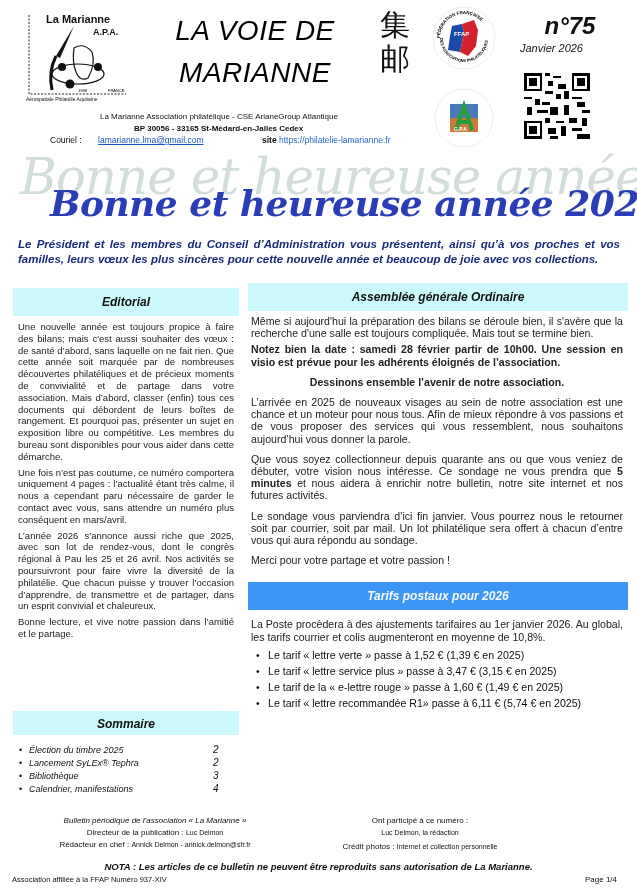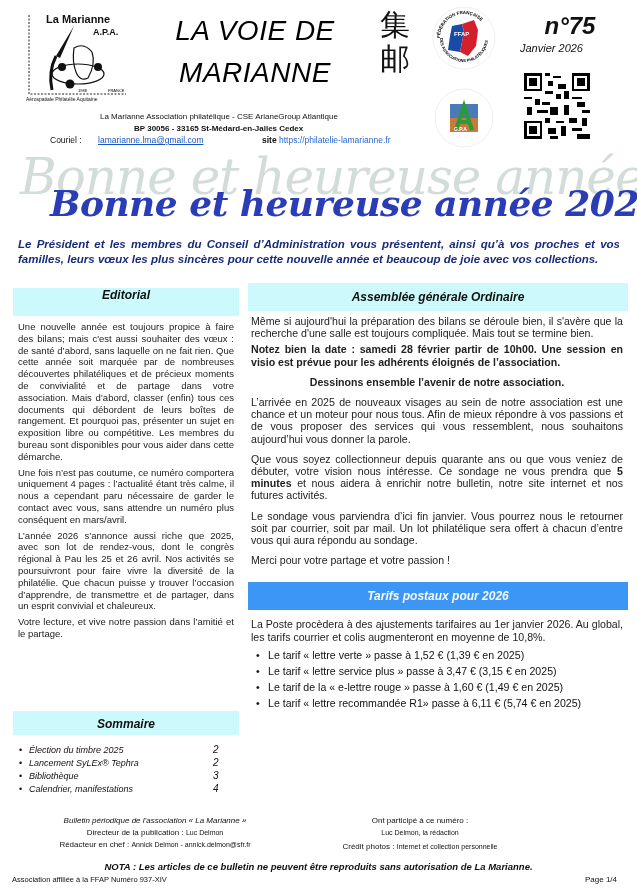--- a/index.html
+++ b/index.html
@@ -30,21 +30,21 @@
   .site-label a { color: #2a66cc; font-weight: normal; text-decoration: none; }
 
   
   .greet-ghost { position: absolute; left: 20px; top: 148px; width: 600px; font-family: "DejaVu Serif", serif; font-style: italic; font-size: 50px; color: #c8d4d0; letter-spacing: -1px; white-space: nowrap; opacity: 0.8; }
   .greet-main { position: absolute; left: 50px; top: 182px; font-family: "DejaVu Serif", serif; font-style: italic; font-weight: bold; font-size: 36px; color: #2a3cb6; white-space: nowrap; letter-spacing: -0.5px; }
   .intro { position: absolute; left: 18px; top: 237px; width: 602px; font-size: 11.5px; font-style: italic; font-weight: bold; color: #1a2a7a; text-align: justify; line-height: 15px; }
 
   
   .box-head { background: #ccfafc; text-align: center; font-style: italic; font-weight: bold; font-size: 12px; padding: 6px 0; color: #111; }
   .col-left { position: absolute; left: 13px; top: 288px; width: 226px; }
-  .col-left .box-head { height: 28px; padding-top: 0; }
+  .col-left .box-head { height: 28px; padding-top: 7px; }
   .col-left p { font-size: 9.5px; line-height: 11.8px; text-align: justify; margin: 4px 5px 0 5px; color: #222; }
   .col-left .editorial-body { margin-top: 5px; }
 
   .sommaire { position: absolute; left: 13px; top: 711px; width: 226px; }
   .sommaire .box-head { height: 24px; }
   .sommaire ul { list-style: none; margin: 8px 0 0 6px; }
   .sommaire li { display: flex; font-size: 9px; font-style: italic; height: 13px; align-items: center; }
   .sommaire li .bullet { width: 10px; font-style: normal; }
   .sommaire li .label { flex: 1; }
   .sommaire li .page { width: 26px; font-style: italic; font-size: 10px; }
@@ -173,21 +173,21 @@
 <div class="greet-ghost">Bonne et heureuse année 2026</div>
 <div class="greet-main">Bonne et heureuse année 2026</div>
 <div class="intro">Le Président et les membres du Conseil d’Administration vous présentent, ainsi qu’à vos proches et vos familles, leurs vœux les plus sincères pour cette nouvelle année et beaucoup de joie avec vos collections.</div>
 
 <div class="col-left">
   <div class="box-head">Editorial</div>
   <div class="editorial-body">
     <p>Une nouvelle année est toujours propice à faire des bilans; mais c'est aussi souhaiter des vœux : de santé d’abord, sans laquelle on ne fait rien. Que cette année soit marquée par de nombreuses découvertes philatéliques et de précieux moments de convivialité et de partage dans votre association. Mais d’abord, classer (enfin) tous ces documents qui débordent de leurs boîtes de rangement. Et pourquoi pas, présenter un sujet en exposition libre ou compétitive. Les membres du bureau sont disponibles pour vous aider dans cette démarche.</p>
     <p>Une fois n’est pas coutume, ce numéro comportera uniquement 4 pages : l’actualité étant très calme, il nous a cependant paru nécessaire de garder le contact avec vous, sans attendre un numéro plus conséquent en mars/avril.</p>
     <p>L’année 2026 s’annonce aussi riche que 2025, avec son lot de rendez-vous, dont le congrès régional à Pau les 25 et 26 avril. Nos activités se poursuivront pour faire vivre la diversité de la philatélie. Que chacun puisse y trouver l’occasion d’apprendre, de transmettre et de partager, dans un esprit convivial et chaleureux.</p>
-    <p>Votre lecture, et vive notre passion dans l’amitié et le partage.</p>
+    <p>Bonne lecture, et vive notre passion dans l’amitié et le partage.</p>
   </div>
 </div>
 
 <div class="sommaire">
   <div class="box-head">Sommaire</div>
   <ul>
     <li>
         <span class="bullet">•</span>
         <span class="label">Élection du timbre 2025</span>
         <span class="page">2</span>

